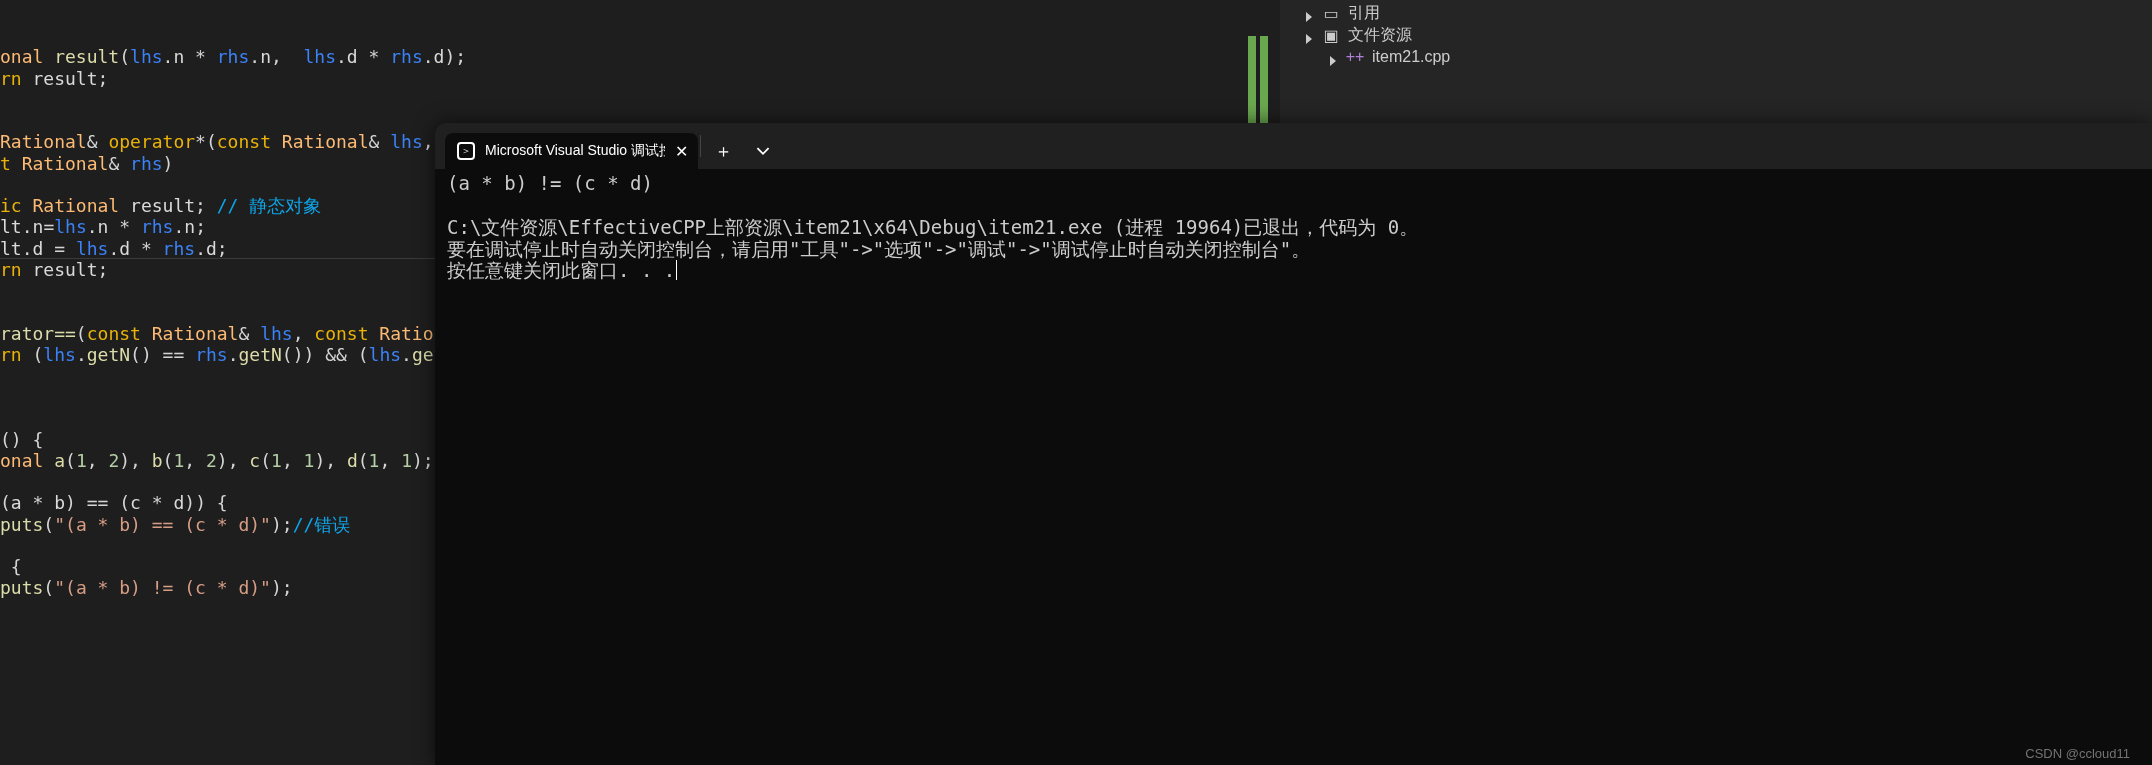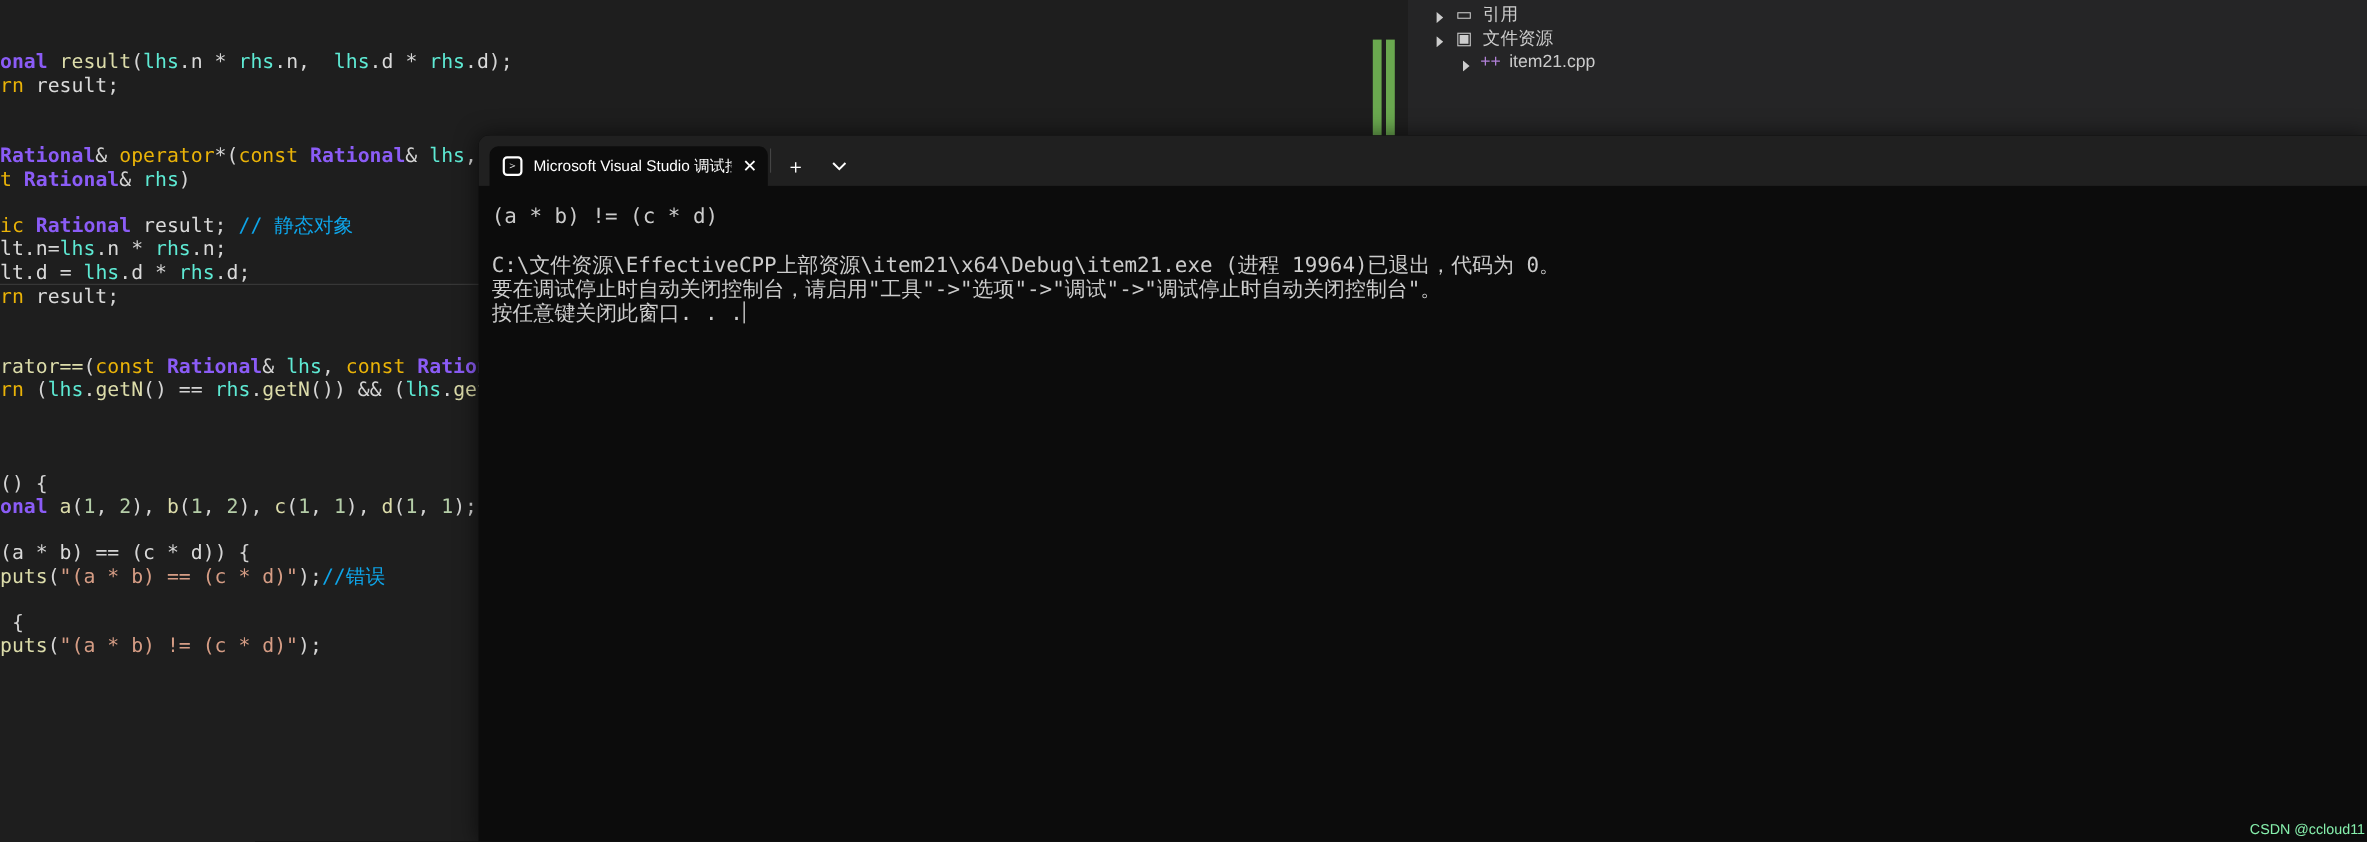--- a/index.html
+++ b/index.html
@@ -29,24 +29,24 @@
   }
   .editor .ruler {
     position: absolute;
     left: 0; top: 258px;
     width: 1276px;
     border-top: 1px solid #3a3a3a;
   }
   .editor .line { display: block; }
 
   
-  .tok-type    { color: #8b5cf6; font-weight: bold; }
+  .tok-type    { color: #fdba74; }
   .tok-func    { color: #dcdcaa; }
   .tok-keyword { color: #eab308; }
-  .tok-param   { color: #5eead4; }
+  .tok-param   { color: #3b82f6; }
   .tok-member  { color: #dadada; }
   .tok-op      { color: #d4d4d4; }
   .tok-comment { color: #0ea5e9; }
   .tok-number  { color: #b5cea8; }
   .tok-string  { color: #d69d85; }
   .tok-punc    { color: #d4d4d4; }
 
   
   .minimap {
     position: absolute;
@@ -135,41 +135,41 @@
   .terminal .tab .tab-label { white-space: nowrap; overflow:hidden; text-overflow:clip; max-width: 180px;}
   .terminal .tab .close { font-size: 16px; color:#ffffff; cursor:pointer;}
   .terminal .tb-btn {
     width: 40px; height: 36px;
     display:flex;align-items:center;justify-content:center;
     color:#ffffff; font-size:18px;
     cursor:pointer;
   }
   .terminal .tb-sep { width:1px; height:22px; background:#444; align-self:center; margin:0 2px;}
   .terminal .body {
-    padding: 18px 12px;
+    padding: 4px 12px;
     color: #cccccc;
     font-family: "NSimSun","SimSun","Consolas",monospace;
     font-size: 19px;
     line-height: 1.15;
     white-space: pre-wrap;
   }
   .terminal .cursor {
     display:inline-block;
     width: 1px; height: 20px;
     background:#ffffff;
     vertical-align: -3px;
     margin-left: 1px;
   }
 
   
   .watermark {
     position:absolute;
-    right: 2px;
+    right: 22px;
     bottom: 4px;
-    color:#86efac;
+    color:#737373;
     font-family:"Segoe UI",sans-serif;
     font-size:13px;
     text-align:center;
   }
 </style>
 </head>
 <body>
 
 <div class="editor">
   <div id="editor-lines"><span class="line"><span class="tok-type">onal </span><span class="tok-func">result</span><span class="tok-punc">(</span><span class="tok-param">lhs</span><span class="tok-punc">.</span><span class="tok-member">n</span><span class="tok-op"> * </span><span class="tok-param">rhs</span><span class="tok-punc">.</span><span class="tok-member">n</span><span class="tok-punc">,  </span><span class="tok-param">lhs</span><span class="tok-punc">.</span><span class="tok-member">d</span><span class="tok-op"> * </span><span class="tok-param">rhs</span><span class="tok-punc">.</span><span class="tok-member">d</span><span class="tok-punc">);</span></span><span class="line"><span class="tok-keyword">rn </span><span class="tok-member">result</span><span class="tok-punc">;</span></span><span class="line">&nbsp;</span><span class="line">&nbsp;</span><span class="line"><span class="tok-type">Rational</span><span class="tok-op">&amp; </span><span class="tok-keyword">operator</span><span class="tok-op">*</span><span class="tok-punc">(</span><span class="tok-keyword">const </span><span class="tok-type">Rational</span><span class="tok-op">&amp; </span><span class="tok-param">lhs</span><span class="tok-punc">, </span><span class="tok-comment">// 警告! 还是烂代码!</span></span><span class="line"><span class="tok-keyword">t </span><span class="tok-type">Rational</span><span class="tok-op">&amp; </span><span class="tok-param">rhs</span><span class="tok-punc">)</span></span><span class="line">&nbsp;</span><span class="line"><span class="tok-keyword">ic </span><span class="tok-type">Rational </span><span class="tok-member">result</span><span class="tok-punc">; </span><span class="tok-comment">// 静态对象</span></span><span class="line"><span class="tok-member">lt</span><span class="tok-punc">.</span><span class="tok-member">n</span><span class="tok-op">=</span><span class="tok-param">lhs</span><span class="tok-punc">.</span><span class="tok-member">n</span><span class="tok-op"> * </span><span class="tok-param">rhs</span><span class="tok-punc">.</span><span class="tok-member">n</span><span class="tok-punc">;</span></span><span class="line"><span class="tok-member">lt</span><span class="tok-punc">.</span><span class="tok-member">d</span><span class="tok-op"> = </span><span class="tok-param">lhs</span><span class="tok-punc">.</span><span class="tok-member">d</span><span class="tok-op"> * </span><span class="tok-param">rhs</span><span class="tok-punc">.</span><span class="tok-member">d</span><span class="tok-punc">;</span></span><span class="line"><span class="tok-keyword">rn </span><span class="tok-member">result</span><span class="tok-punc">;</span></span><span class="line">&nbsp;</span><span class="line">&nbsp;</span><span class="line"><span class="tok-func">rator==</span><span class="tok-punc">(</span><span class="tok-keyword">const </span><span class="tok-type">Rational</span><span class="tok-op">&amp; </span><span class="tok-param">lhs</span><span class="tok-punc">, </span><span class="tok-keyword">const </span><span class="tok-type">Rational</span><span class="tok-op">&amp; </span><span class="tok-param">rhs</span><span class="tok-punc">) {</span></span><span class="line"><span class="tok-keyword">rn </span><span class="tok-punc">(</span><span class="tok-param">lhs</span><span class="tok-punc">.</span><span class="tok-func">getN</span><span class="tok-punc">()</span><span class="tok-op"> == </span><span class="tok-param">rhs</span><span class="tok-punc">.</span><span class="tok-func">getN</span><span class="tok-punc">()</span><span class="tok-punc">) </span><span class="tok-op">&amp;&amp;</span><span class="tok-punc"> (</span><span class="tok-param">lhs</span><span class="tok-punc">.</span><span class="tok-func">getD</span><span class="tok-punc">()</span><span class="tok-op"> == </span><span class="tok-param">rhs</span></span><span class="line">&nbsp;</span><span class="line">&nbsp;</span><span class="line">&nbsp;</span><span class="line"><span class="tok-punc">() {</span></span><span class="line"><span class="tok-type">onal </span><span class="tok-func">a</span><span class="tok-punc">(</span><span class="tok-number">1</span><span class="tok-punc">, </span><span class="tok-number">2</span><span class="tok-punc">), </span><span class="tok-func">b</span><span class="tok-punc">(</span><span class="tok-number">1</span><span class="tok-punc">, </span><span class="tok-number">2</span><span class="tok-punc">), </span><span class="tok-func">c</span><span class="tok-punc">(</span><span class="tok-number">1</span><span class="tok-punc">, </span><span class="tok-number">1</span><span class="tok-punc">), </span><span class="tok-func">d</span><span class="tok-punc">(</span><span class="tok-number">1</span><span class="tok-punc">, </span><span class="tok-number">1</span><span class="tok-punc">);</span></span><span class="line">&nbsp;</span><span class="line"><span class="tok-punc">(</span><span class="tok-member">a</span><span class="tok-op"> * </span><span class="tok-member">b</span><span class="tok-punc">) </span><span class="tok-op">==</span><span class="tok-punc"> (</span><span class="tok-member">c</span><span class="tok-op"> * </span><span class="tok-member">d</span><span class="tok-punc">)) {</span></span><span class="line"><span class="tok-func">puts</span><span class="tok-punc">(</span><span class="tok-string">"(a * b) == (c * d)"</span><span class="tok-punc">);</span><span class="tok-comment">//错误</span></span><span class="line">&nbsp;</span><span class="line"><span class="tok-punc"> {</span></span><span class="line"><span class="tok-func">puts</span><span class="tok-punc">(</span><span class="tok-string">"(a * b) != (c * d)"</span><span class="tok-punc">);</span></span></div>

